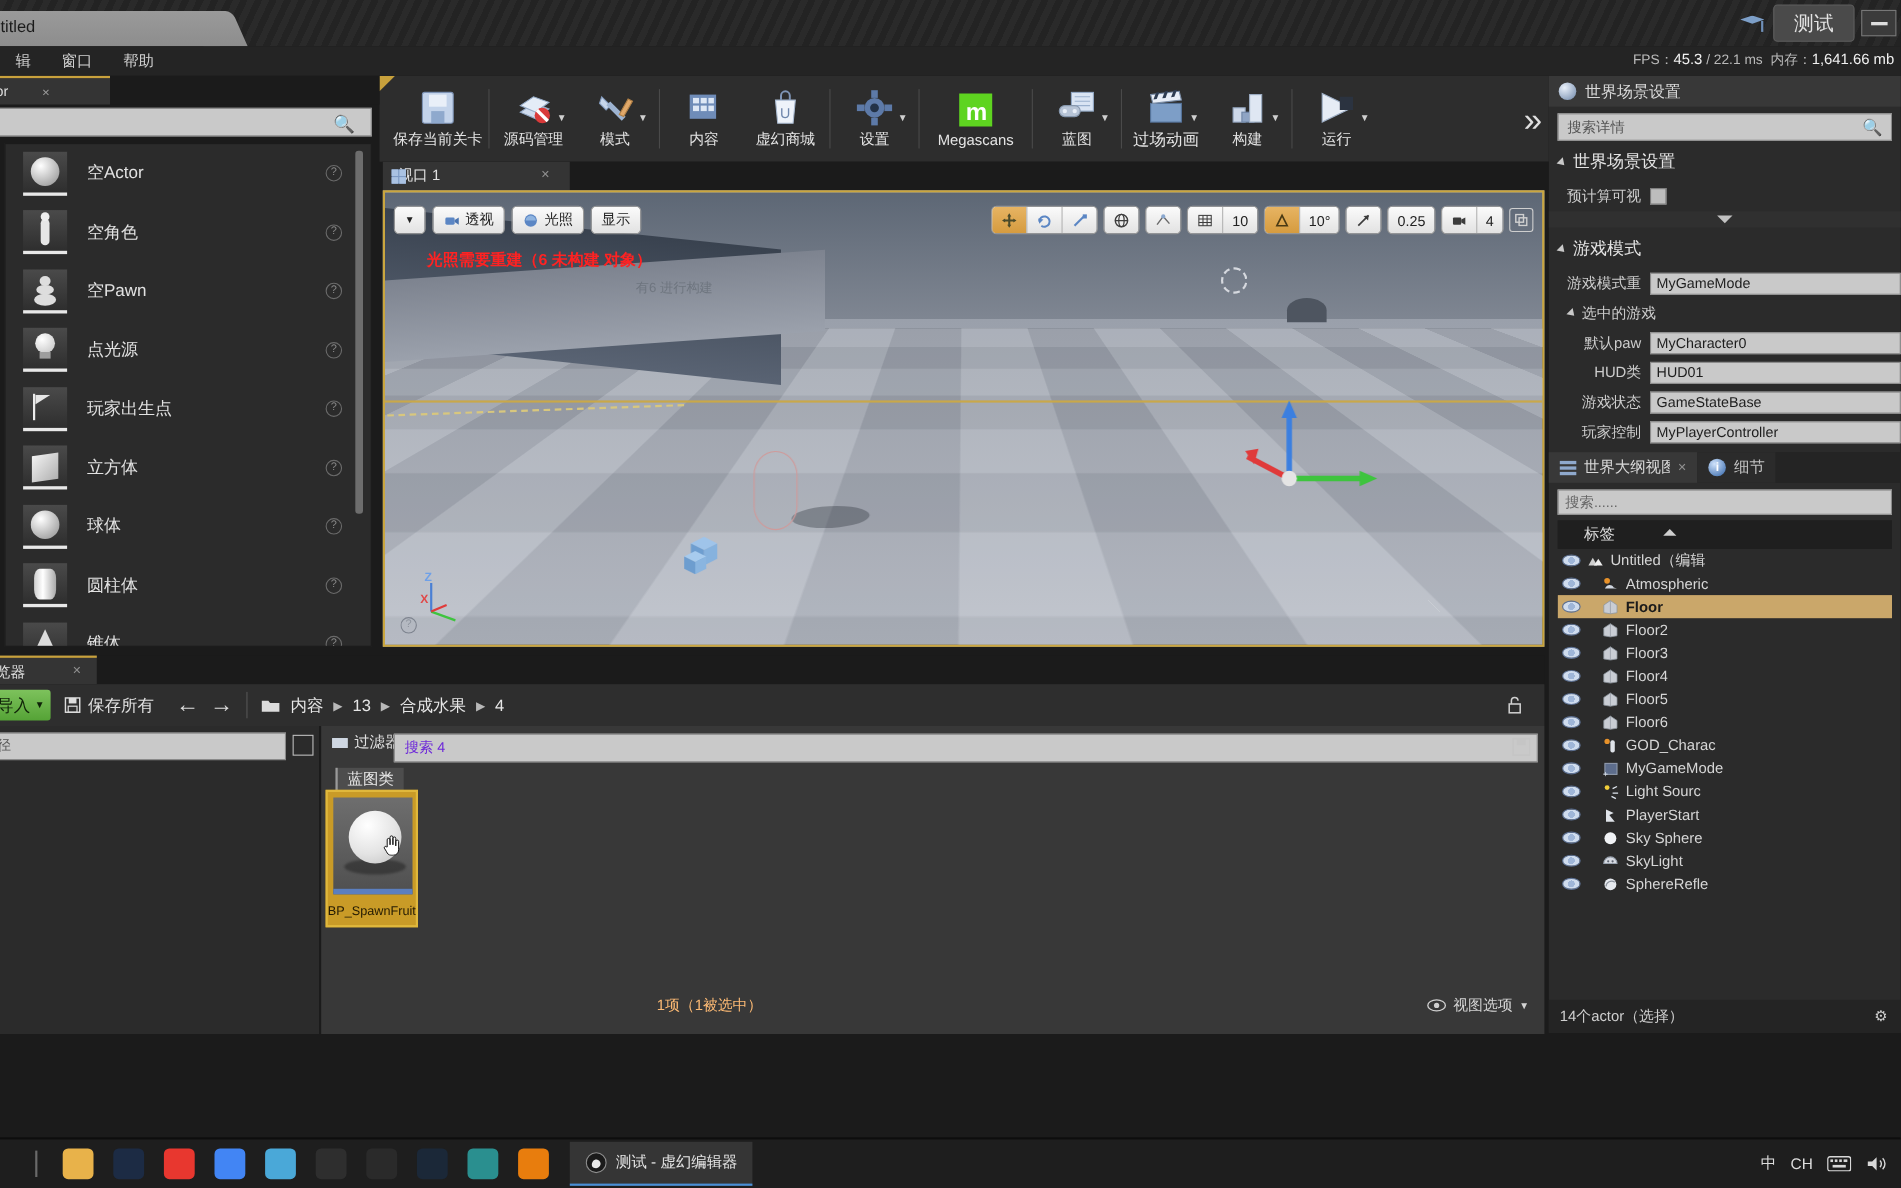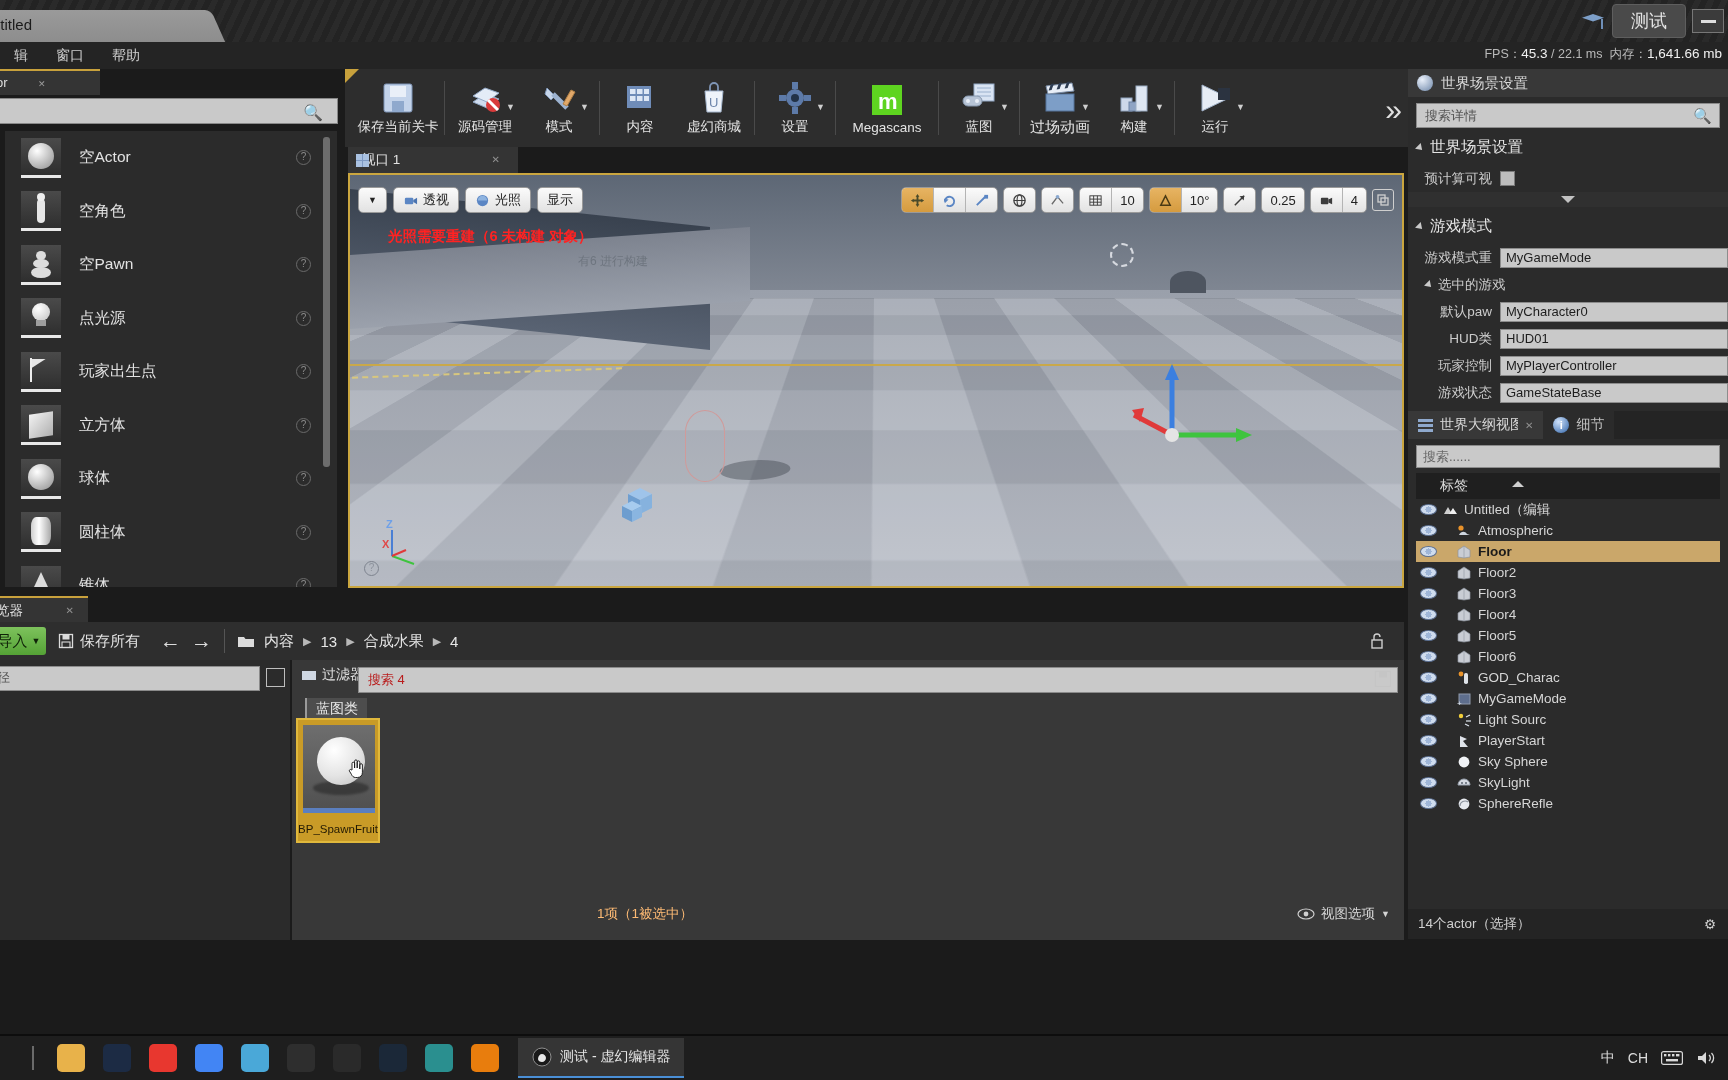--- a/index.html
+++ b/index.html
@@ -178,21 +178,21 @@
 
   .cb-left{position:absolute;left:0;top:660px;width:290px;height:280px;background:#2b2b2b;}
   .cb-lsearch{position:absolute;left:-12px;top:666px;width:272px;height:25px;background:#c9c9c9;
      border:1px solid #8a8a8a;color:#555;font-size:13px;padding:2px 8px;}
   .cb-lview{position:absolute;left:266px;top:668px;width:19px;height:19px;border:1.4px solid #bdbdbd;}
 
   .cb-right{position:absolute;left:292px;top:660px;width:1112px;height:280px;background:#383838;}
   .filt{display:flex;align-items:center;gap:6px;font-size:14px;color:#e0e0e0;padding:6px 0 0 10px;}
   .funnel{width:0;height:0;border-left:7px solid #cfd7e2;border-right:7px solid #cfd7e2;border-top:9px solid #cfd7e2;}
   .cb-search{position:absolute;left:358px;top:667px;width:1040px;height:26px;background:#c9c9c9;
-     border:1px solid #8a8a8a;color:#b91c1c;font-size:13px;padding:3px 9px;}
+     border:1px solid #8a8a8a;color:#6d28d9;font-size:13px;padding:3px 9px;}
   .cb-sv{position:absolute;left:1374px;top:670px;width:18px;height:18px;}
   .bp-chip{position:absolute;left:305px;top:698px;padding:2px 9px;background:#4d4d4d;border-left:2px solid #9a9a9a;
      font-size:14px;color:#e8e8e8;}
   .asset{position:absolute;left:296px;top:718px;width:84px;height:125px;background:#c99b27;
      border:2px solid #e0b83c;}
   .asset .thumb{position:absolute;left:5px;top:5px;width:72px;height:88px;
      background:linear-gradient(180deg,#6e6e6e,#4f4f4f);}
   .asset .ball{position:absolute;left:14px;top:12px;width:48px;height:48px;border-radius:50%;
      background:radial-gradient(circle at 36% 28%,#ffffff,#e4e4e4 55%,#bfbfbf);}
   .asset .bshadow{position:absolute;left:10px;top:56px;width:56px;height:14px;border-radius:50%;
@@ -677,26 +677,26 @@
     </div>
     <div class="prow">
       <span class="pl">默认paw</span>
       <span class="pv">MyCharacter0</span>
     </div>
     <div class="prow">
       <span class="pl">HUD类</span>
       <span class="pv">HUD01</span>
     </div>
     <div class="prow">
+      <span class="pl">游戏状态</span>
+      <span class="pv">GameStateBase</span>
+    </div>
+    <div class="prow">
       <span class="pl">玩家控制</span>
       <span class="pv">MyPlayerController</span>
-    </div>
-    <div class="prow">
-      <span class="pl">游戏状态</span>
-      <span class="pv">GameStateBase</span>
     </div>
 
     <div class="ol-tabs">
       <div class="ol-tab">
         <span class="listicon">
             <i></i>
             <i></i>
             <i></i>
           </span>
         <span style="max-width:78px;overflow:hidden;white-space:nowrap;">世界大纲视图</span>

